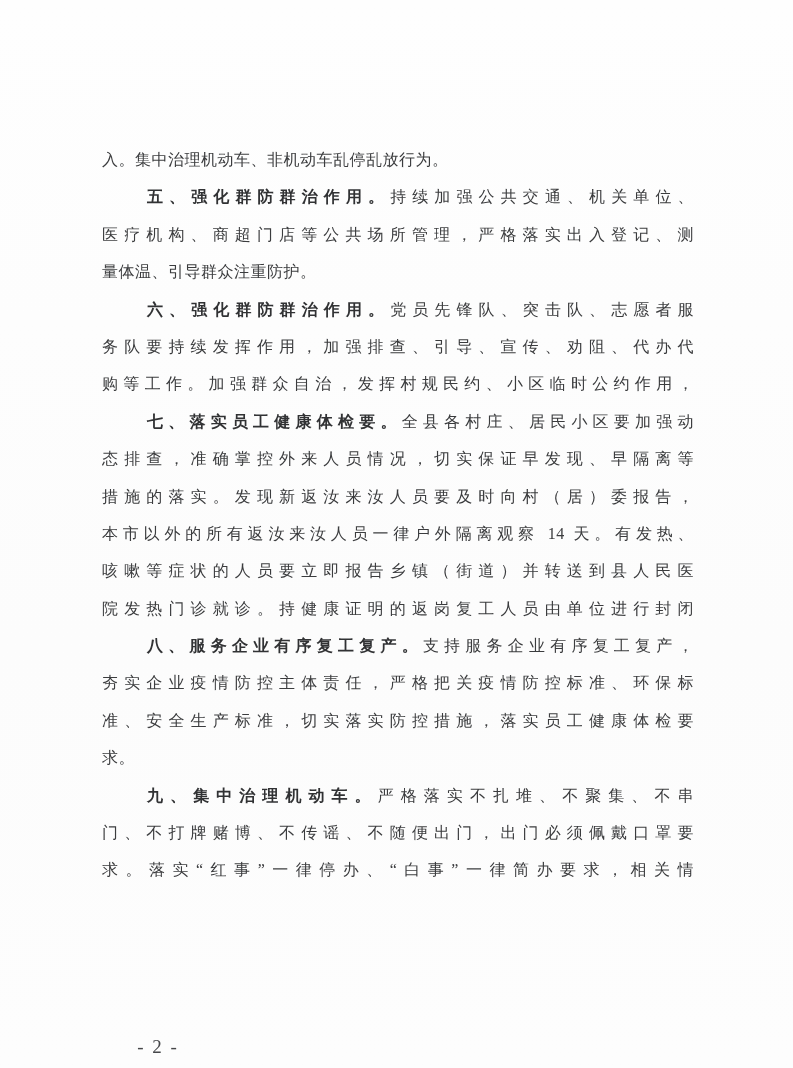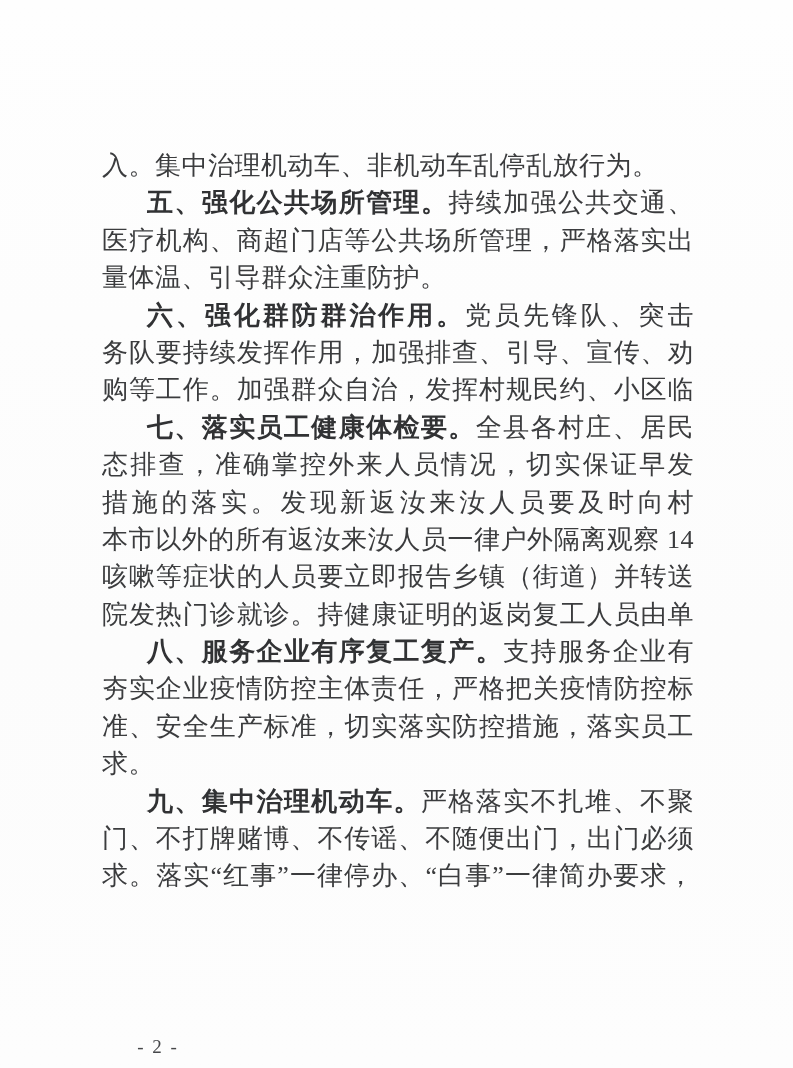--- a/index.html
+++ b/index.html
@@ -17,24 +17,24 @@
   .page {
     position: absolute;
     left: 0; top: 0;
     width: 793px;
     height: 1068px;
     background: linear-gradient(180deg, #fefefe 0%, #fcfcfc 60%, #fdfdfd 100%);
   }
   .body-text {
     position: absolute;
     left: 102px;
-    top: 147px;
+    top: 141px;
     width: 592px;
     color: #3b3c3e;
-    font-size: 26px;
+    font-size: 16px;
     letter-spacing: 0.5px;
   }
   .line {
     height: 37.4px;
     line-height: 37.4px;
     white-space: nowrap;
     text-align: left;
   }
   .line.full {
     white-space: normal;
@@ -64,21 +64,21 @@
     color: #46474a;
     letter-spacing: 2px;
   }
 </style>
 </head>
 <body>
 
 <div class="page">
   <div class="body-text">
       <div class="line"><span class="seg">入。集中治理机动车、非机动车乱停乱放行为。</span></div>
-      <div class="line indent full"><span class="seg bold">五、强化公共场所管理。</span><span class="seg">持续加强公共交通、机关单位、</span></div>
+      <div class="line indent full"><span class="seg bold">五、强化群防群治作用。</span><span class="seg">持续加强公共交通、机关单位、</span></div>
       <div class="line full"><span class="seg">医疗机构、商超门店等公共场所管理，严格落实出入登记、测</span></div>
       <div class="line"><span class="seg">量体温、引导群众注重防护。</span></div>
       <div class="line indent full"><span class="seg bold">六、强化群防群治作用。</span><span class="seg">党员先锋队、突击队、志愿者服</span></div>
       <div class="line full"><span class="seg">务队要持续发挥作用，加强排查、引导、宣传、劝阻、代办代</span></div>
       <div class="line full"><span class="seg">购等工作。加强群众自治，发挥村规民约、小区临时公约作用，</span></div>
       <div class="line indent full"><span class="seg bold">七、落实员工健康体检要。</span><span class="seg">全县各村庄、居民小区要加强动</span></div>
       <div class="line full"><span class="seg">态排查，准确掌控外来人员情况，切实保证早发现、早隔离等</span></div>
       <div class="line full"><span class="seg">措施的落实。发现新返汝来汝人员要及时向村（居）委报告，</span></div>
       <div class="line full"><span class="seg">本市以外的所有返汝来汝人员一律户外隔离观察 14 天。有发热、</span></div>
       <div class="line full"><span class="seg">咳嗽等症状的人员要立即报告乡镇（街道）并转送到县人民医</span></div>

